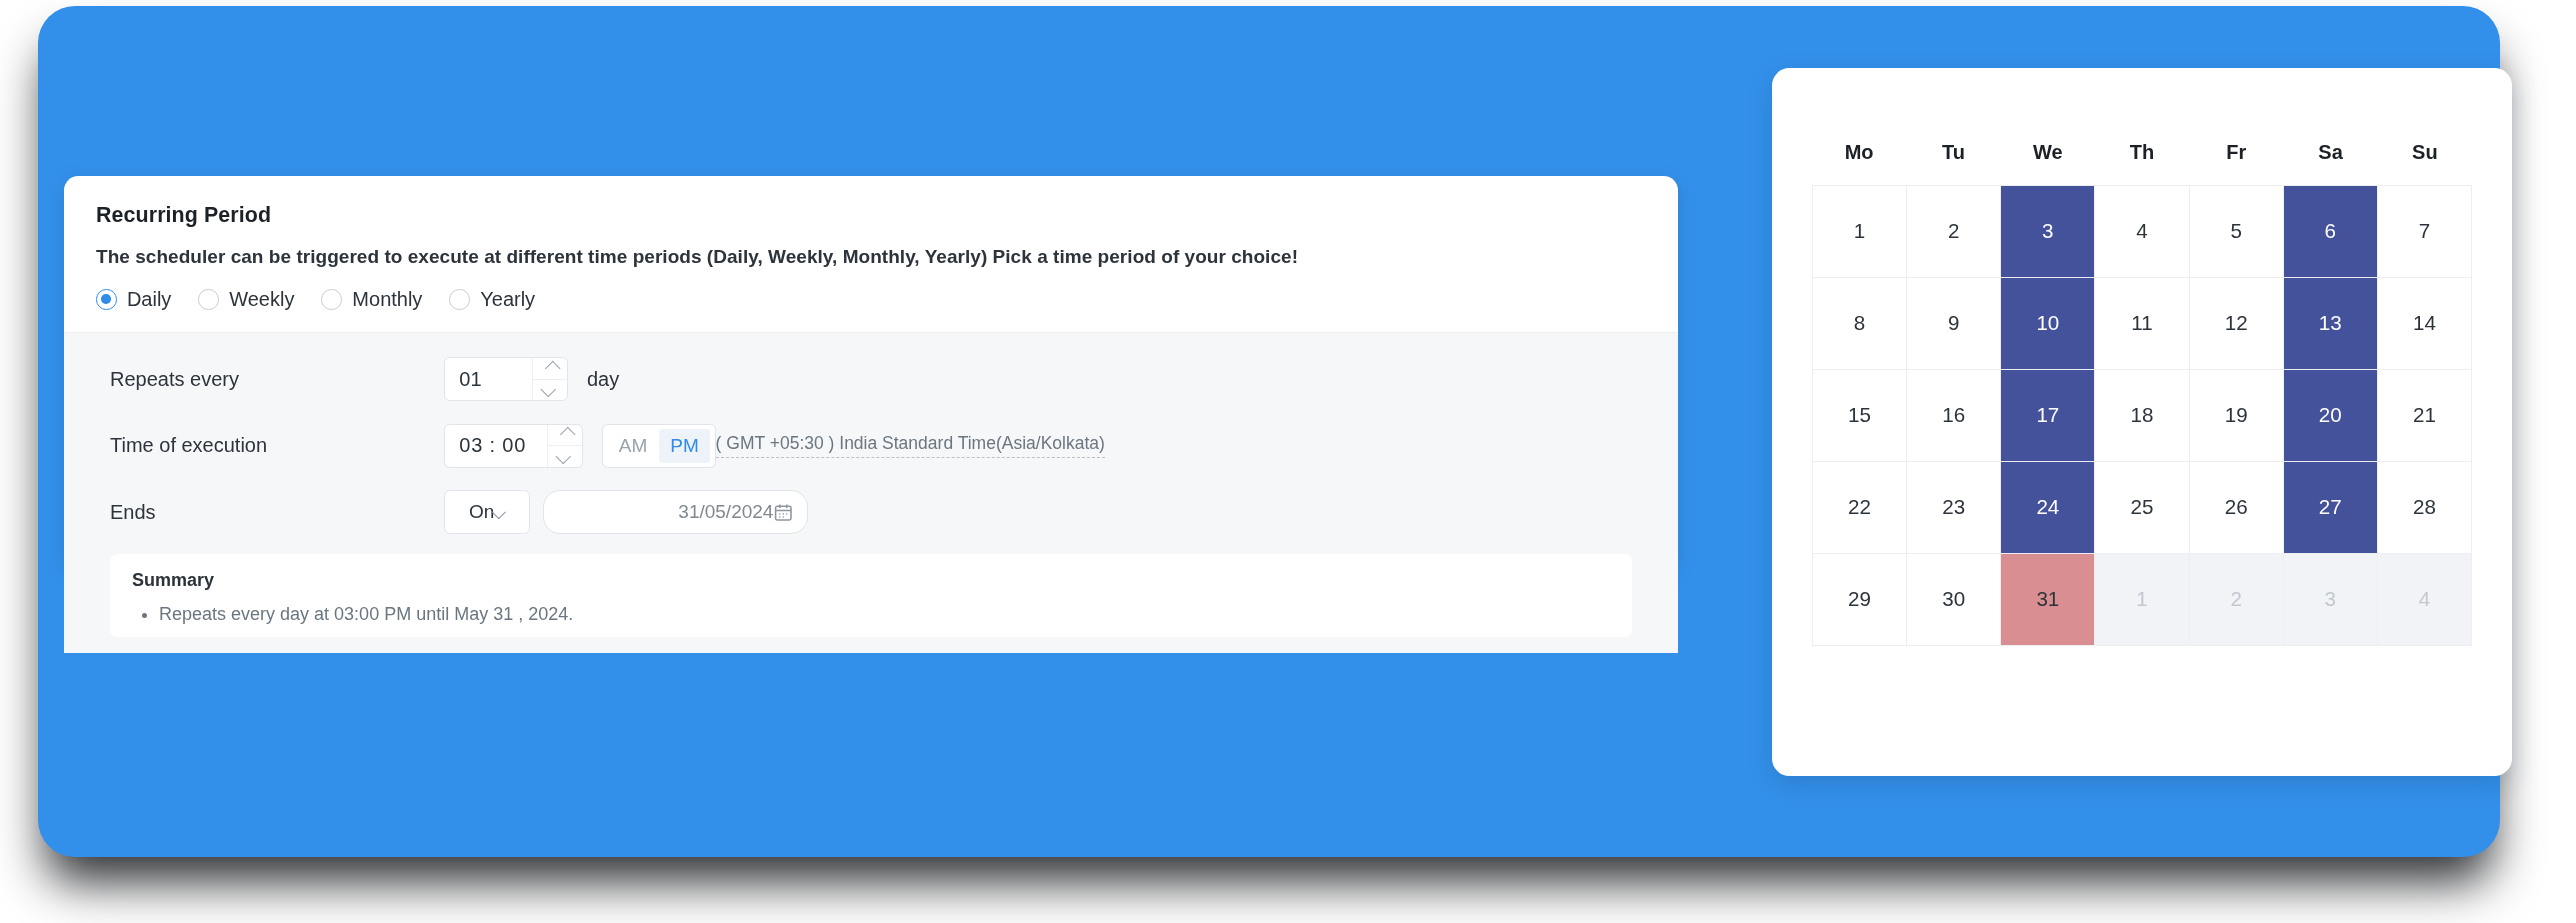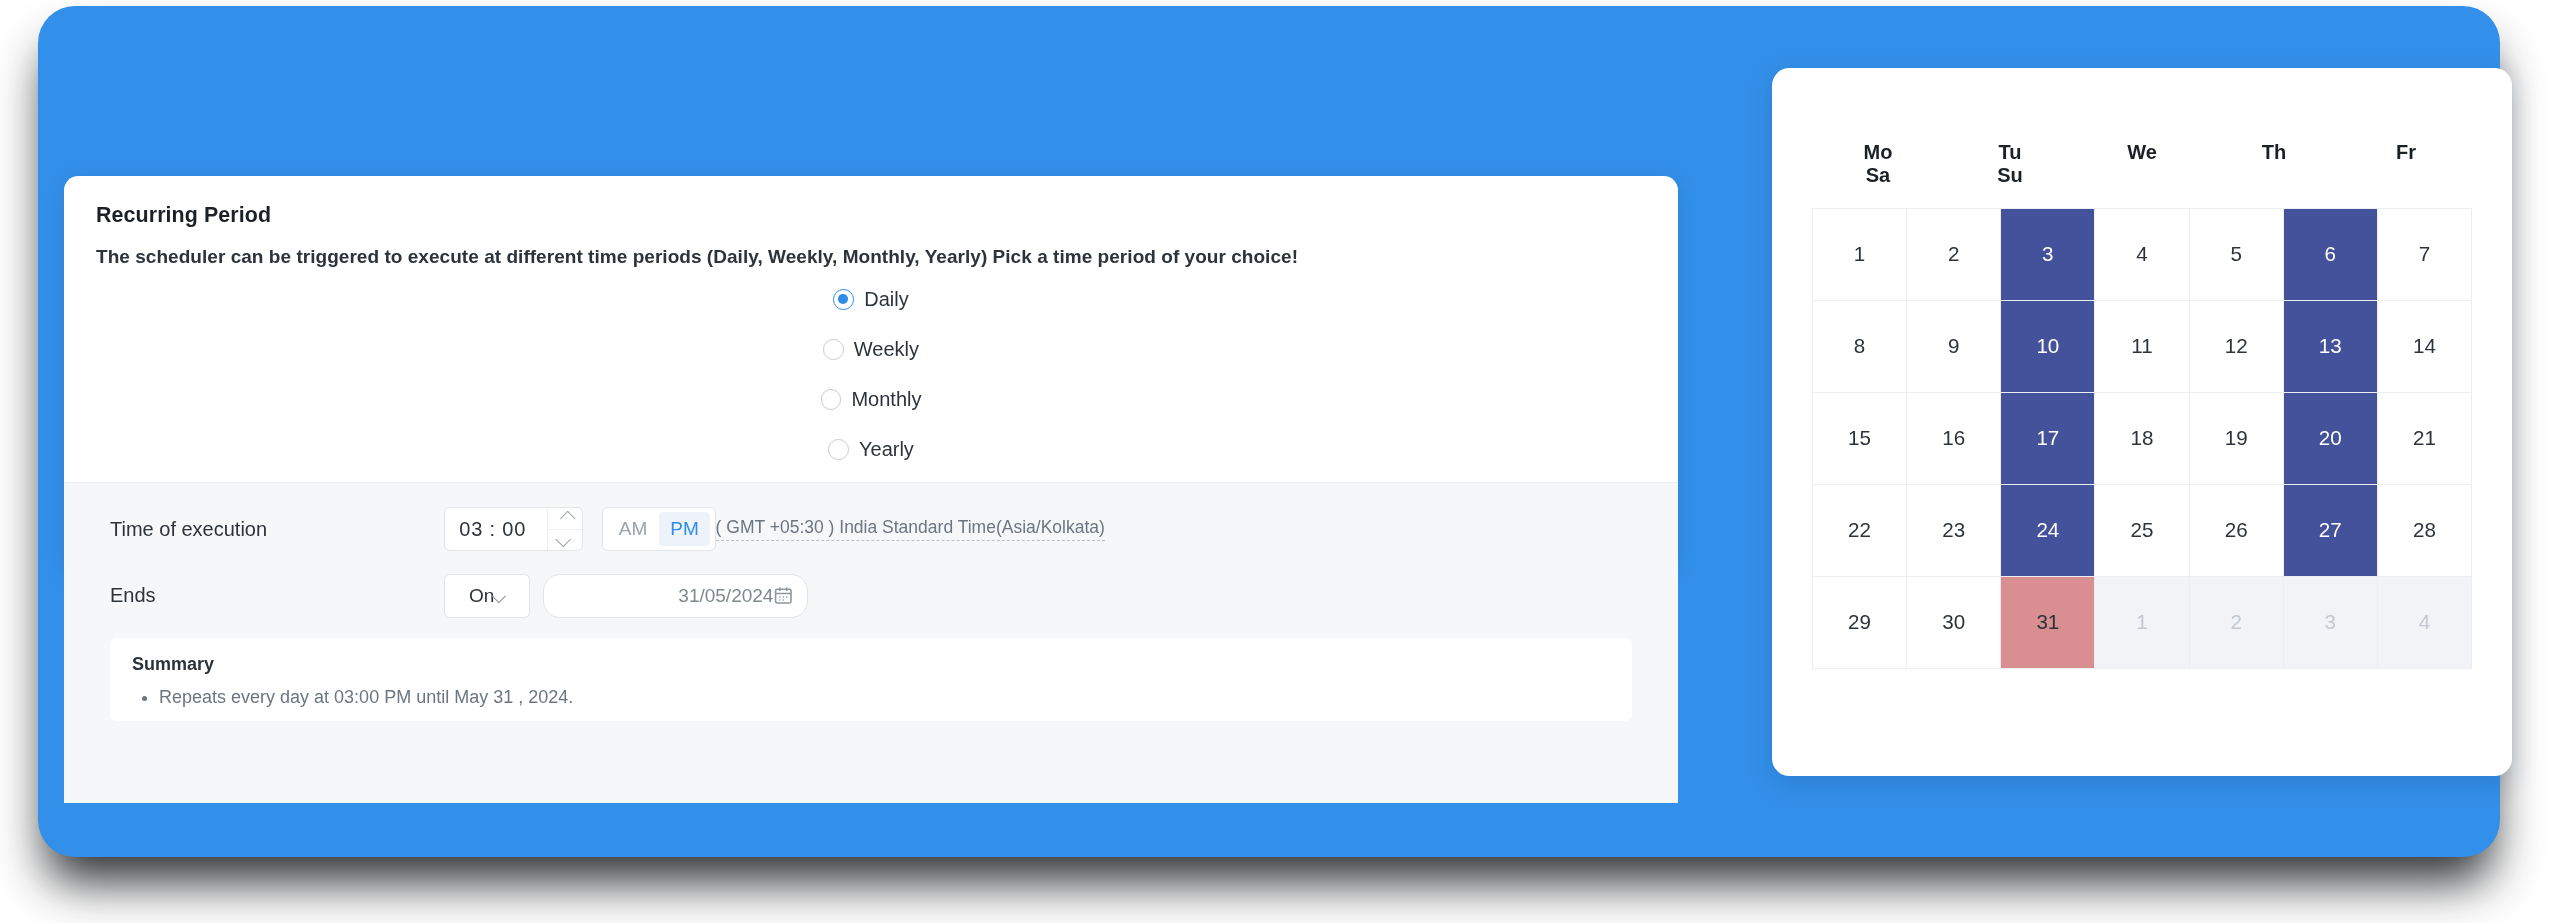--- a/index.html
+++ b/index.html
@@ -59,21 +59,20 @@
     letter-spacing: 0.04px;
   }
 
   
   .radio-row {
     margin-top: 20.6px;
     display: flex;
     align-items: center;
     gap: 27px;
     padding-bottom: 20.6px;
-    flex-direction: column;
   }
   .radio-item {
     display: flex;
     align-items: center;
     gap: 10.3px;
     cursor: pointer;
   }
   .radio-dot {
     width: 20.6px; height: 20.6px;
     border-radius: 50%;
@@ -284,21 +283,21 @@
     text-align: center;
     font-size: 35px;
     font-weight: bold;
     color: #111418;
     letter-spacing: 0.2px;
     margin-top: 14.3px;
   }
 
   .cal-weekdays {
     display: grid;
-    grid-template-columns: repeat(5, 1fr);
+    grid-template-columns: repeat(7, 1fr);
     margin-top: 43px;
   }
   .cal-weekday {
     text-align: center;
     font-size: 20px;
     font-weight: bold;
     color: #1c2128;
   }
 
   .cal-grid {
@@ -359,20 +358,35 @@
         <span class="radio-label">Monthly</span>
       </div>
       <div class="radio-item">
         <span class="radio-dot"></span>
         <span class="radio-label">Yearly</span>
       </div>
     </div>
 
     <div class="fields-block">
 
+      <div class="field-row">
+        <div class="field-label">Repeats every</div>
+        <div class="spinner">
+          <div class="spinner-value">01</div>
+          <div class="spinner-btns">
+            <div class="spin-btn">
+                <i class="chev up"></i>
+              </div>
+            <div class="spin-btn">
+                <i class="chev down"></i>
+              </div>
+          </div>
+        </div>
+        <div class="unit-label">day</div>
+      </div>
 
       <div class="field-row">
         <div class="field-label">Time of execution</div>
         <div class="spinner">
           <div class="spinner-value time">03 : 00</div>
           <div class="spinner-btns">
             <div class="spin-btn">
                 <i class="chev up"></i>
               </div>
             <div class="spin-btn">

